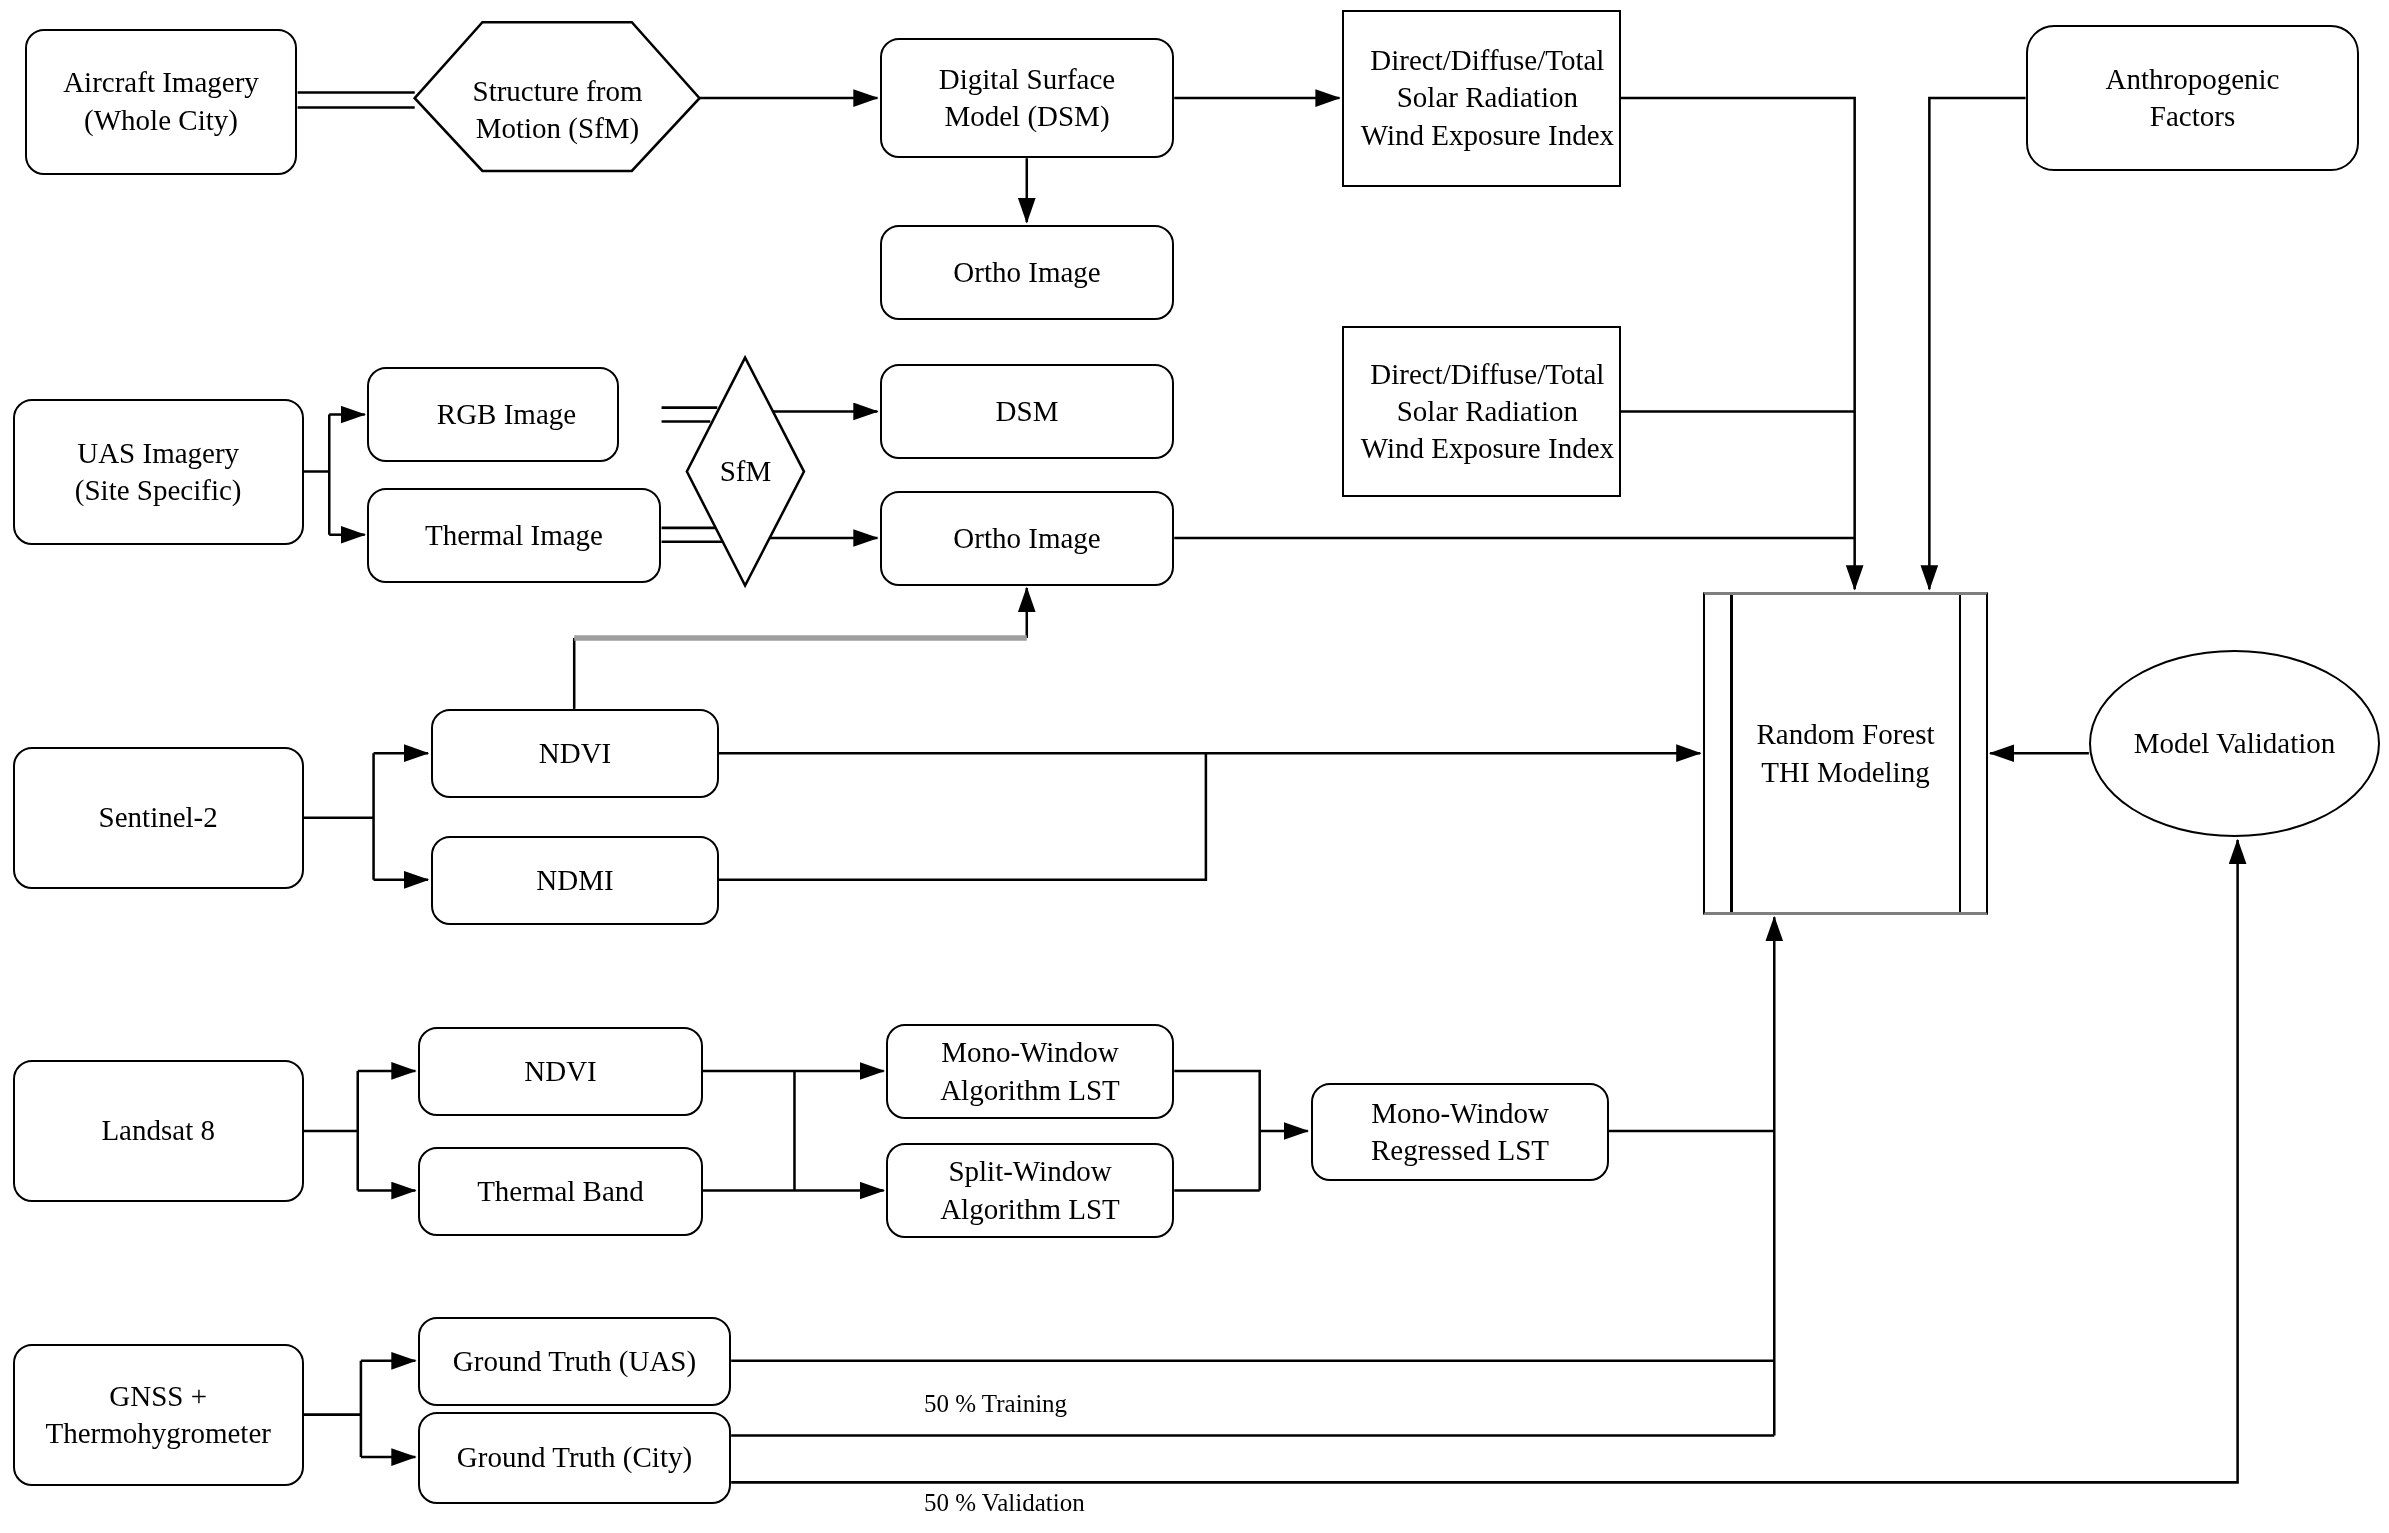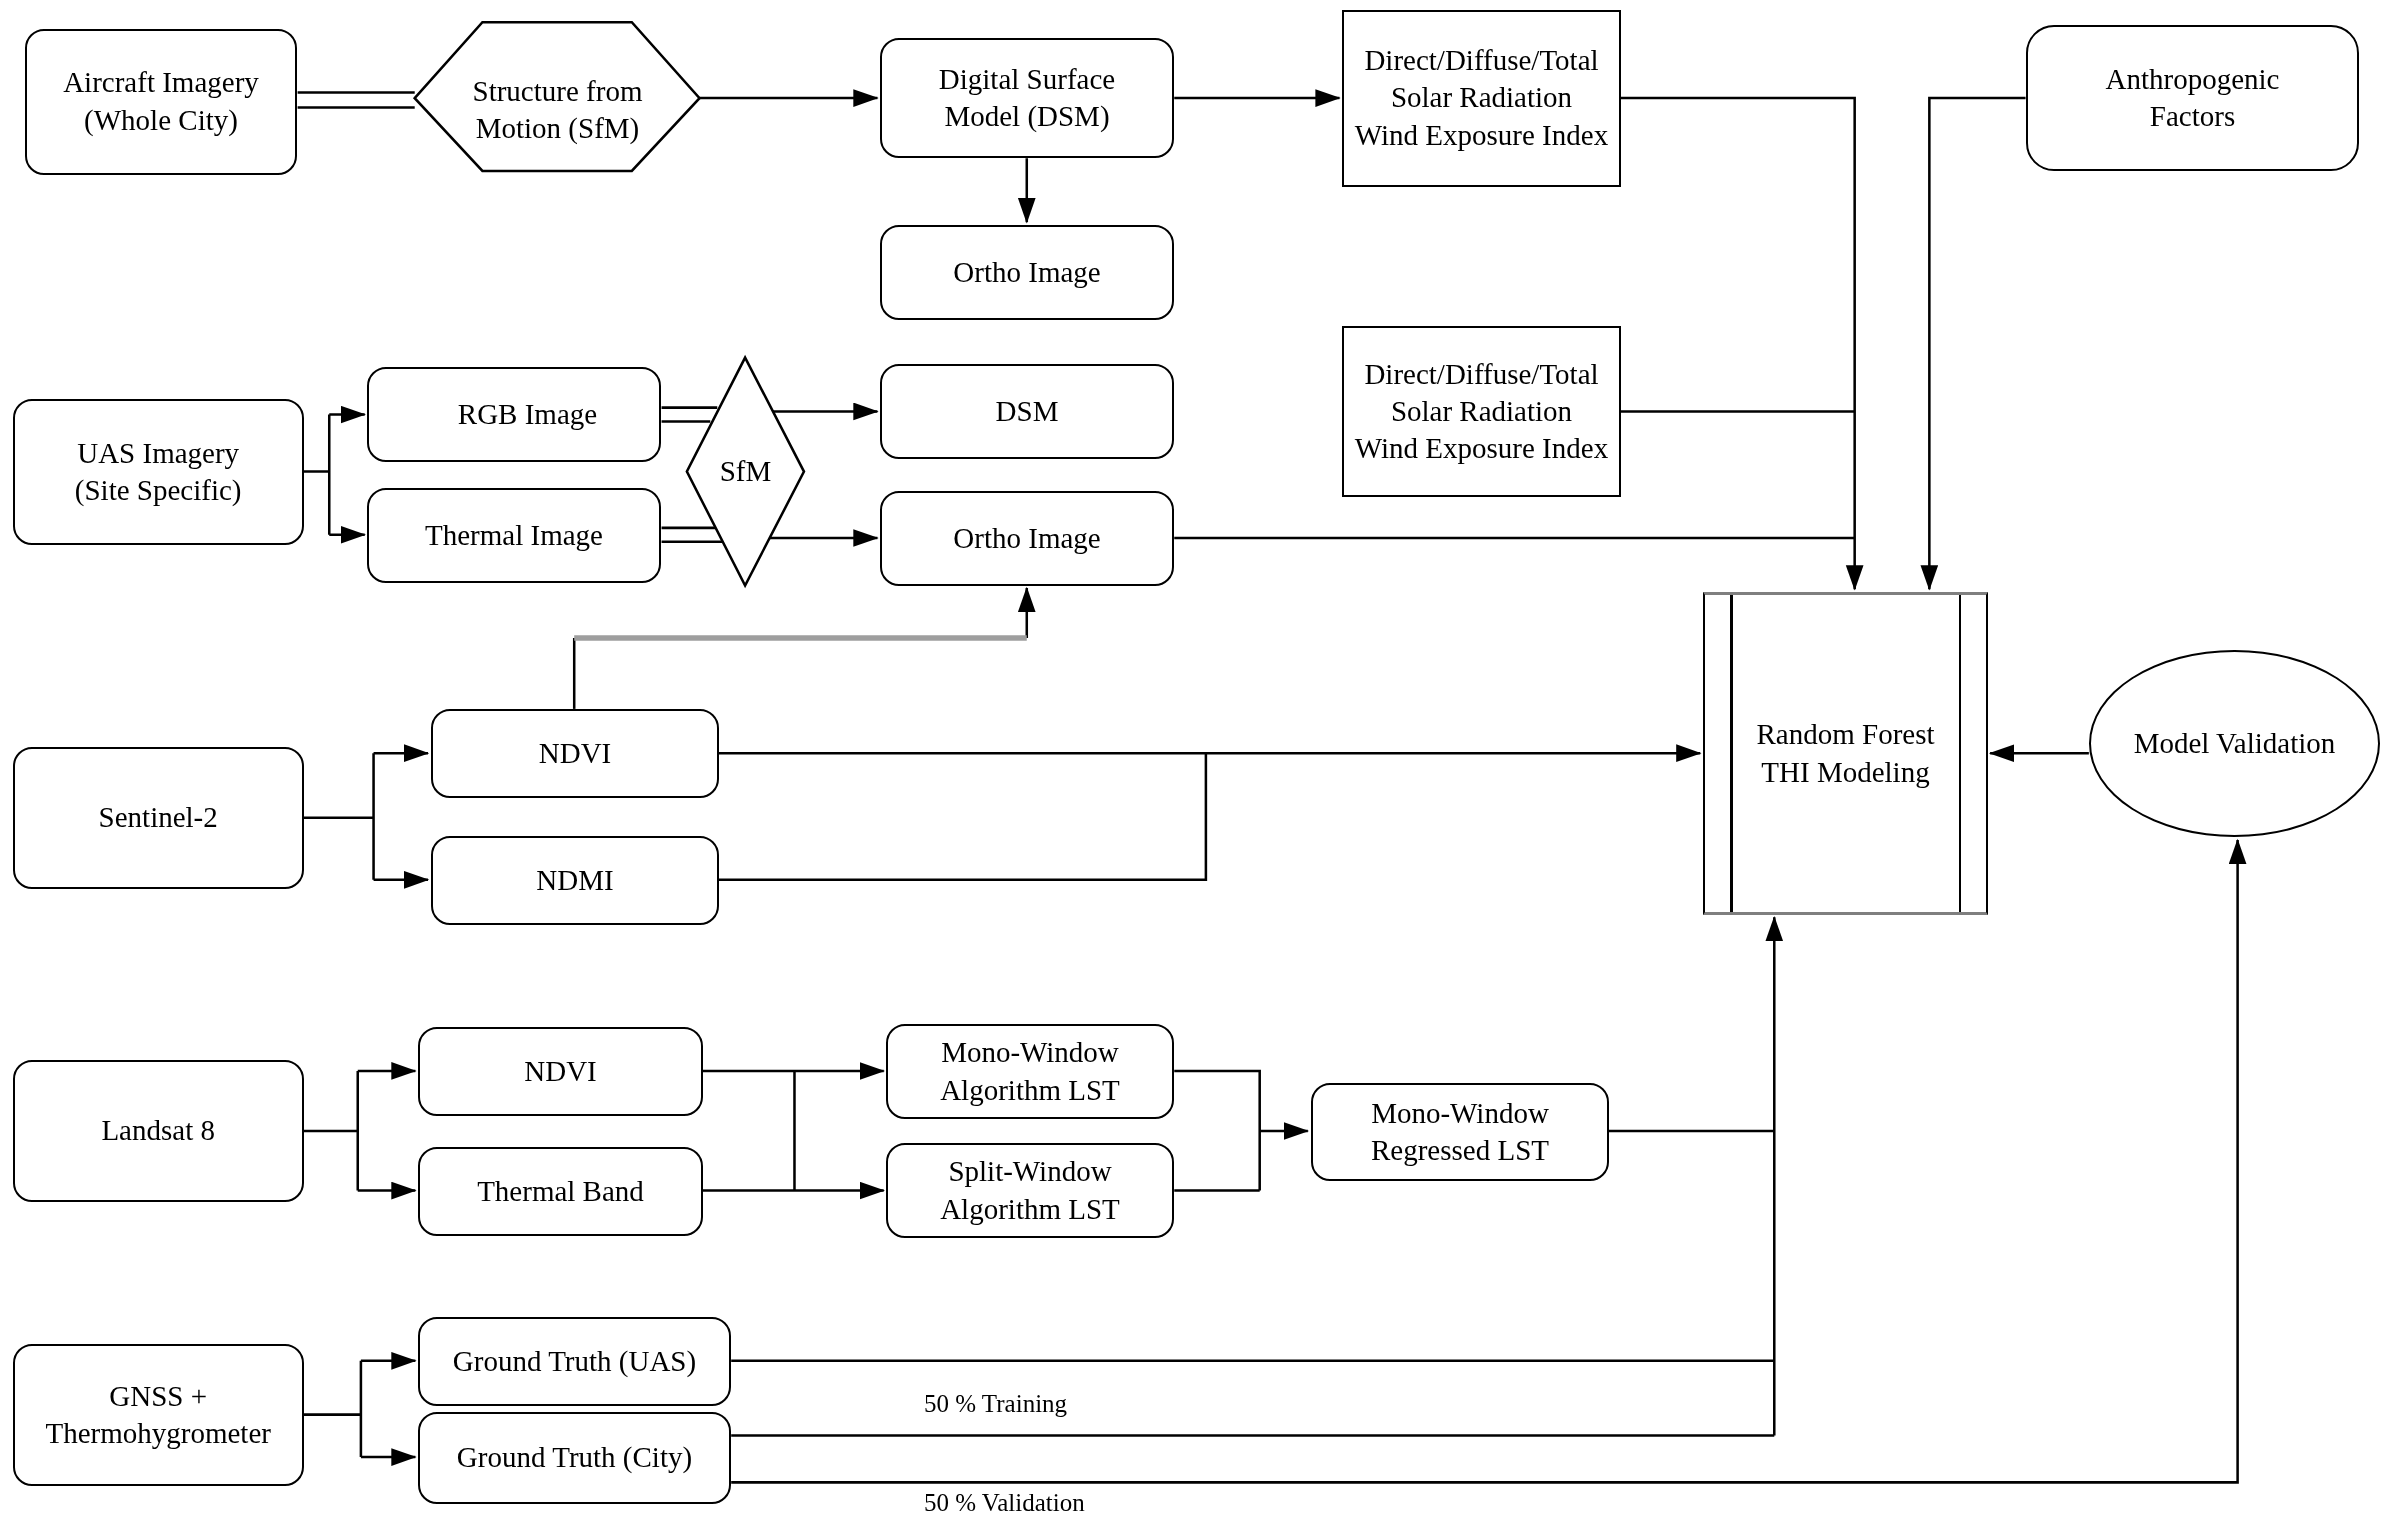--- a/index.html
+++ b/index.html
@@ -3,37 +3,37 @@
 <meta charset="utf-8">
 <style>
   html,body{margin:0;padding:0;background:#ffffff;}
   .canvas{position:relative;width:2389px;height:1533px;background:#ffffff;
           font-family:"Liberation Serif","DejaVu Serif",serif;color:#000;}
   svg.wires{position:absolute;left:0;top:0;width:2389px;height:1533px;}
   .node{position:absolute;box-sizing:border-box;display:flex;align-items:center;justify-content:center;
         text-align:center;background:#fff;border:2.5px solid #000;font-size:29px;line-height:1.28;}
   .node .lbl{white-space:pre-line;padding:0 5px;}
   .rounded{border-radius:19px;}
-  .sharp{border-radius:0;}
+  .sharp{border-radius:0;justify-content:flex-end;}
   .ghost{background:transparent;border:none;}
   .ellipse{border-radius:50%;}
   
   .predef{border-left:2.5px solid #000;border-right:2.5px solid #000;
           border-top:3.8px solid #7f7f7f;border-bottom:3.8px solid #7f7f7f;border-radius:0;}
   .predef .bar{position:absolute;top:0;bottom:0;width:2.5px;background:#000;}
   .predef .bar.l{left:25px;} .predef .bar.r{right:25px;}
   
   .n-aircraft{left:25px;top:28.5px;width:272px;height:146px;justify-content:center;}
   .n-hexlbl{left:415px;top:34px;width:285px;height:152px;text-align:center;}
   .n-dsm1{left:880px;top:38px;width:294px;height:120px;}
   .n-solar1{left:1342px;top:9.5px;width:279px;height:177px;}
   .n-anthro{left:2026px;top:25px;width:333px;height:146px;border-radius:28px;}
   .n-ortho1{left:880px;top:225px;width:294px;height:95px;}
   .n-uas{left:12.7px;top:399px;width:291px;height:146px;}
-  .n-rgb{left:367px;top:367px;width:294px;height:95px;padding-left:27px;}
+  .n-rgb{left:367px;top:367px;width:252px;height:95px;padding-left:27px;}
   .n-thermalimg{left:367px;top:488px;width:294px;height:95px;}
   .n-diamondlbl{left:687px;top:358px;width:117px;height:228px;}
   .n-dsm2{left:880px;top:364px;width:294px;height:95px;}
   .n-solar2{left:1342px;top:326px;width:279px;height:171px;}
   .n-ortho2{left:880px;top:491px;width:294px;height:95px;}
   .n-sentinel{left:12.7px;top:747px;width:291px;height:142px;}
   .n-ndvi2{left:431px;top:709px;width:288px;height:89px;}
   .n-ndmi{left:431px;top:836px;width:288px;height:89px;}
   .n-rf{left:1703px;top:592px;width:285px;height:323px;}
   .n-validation{left:2089px;top:650px;width:291px;height:187px;}

